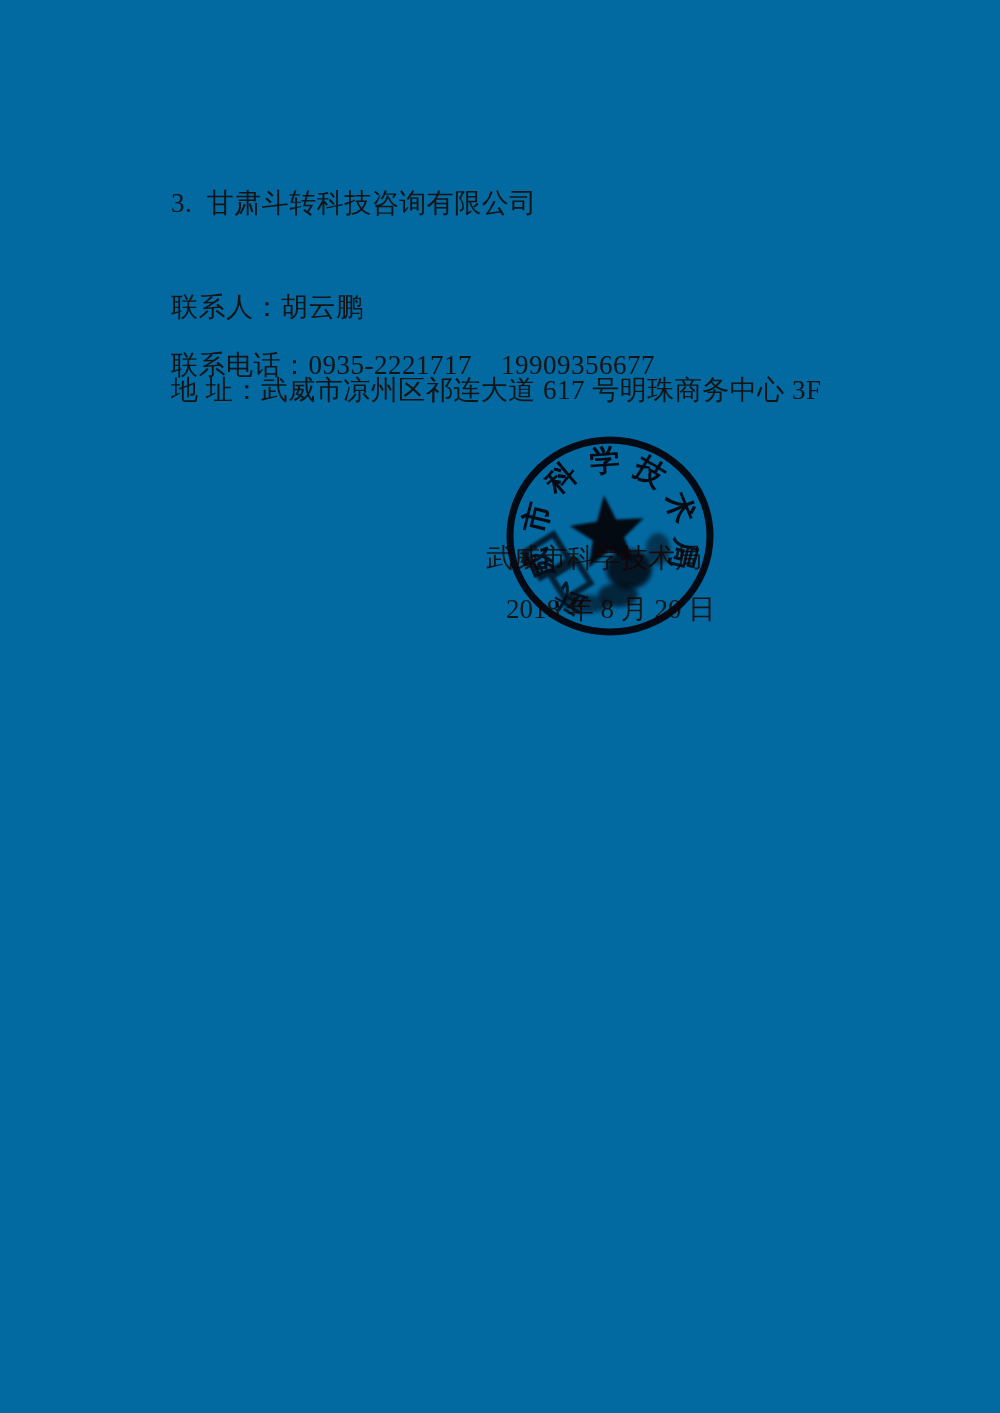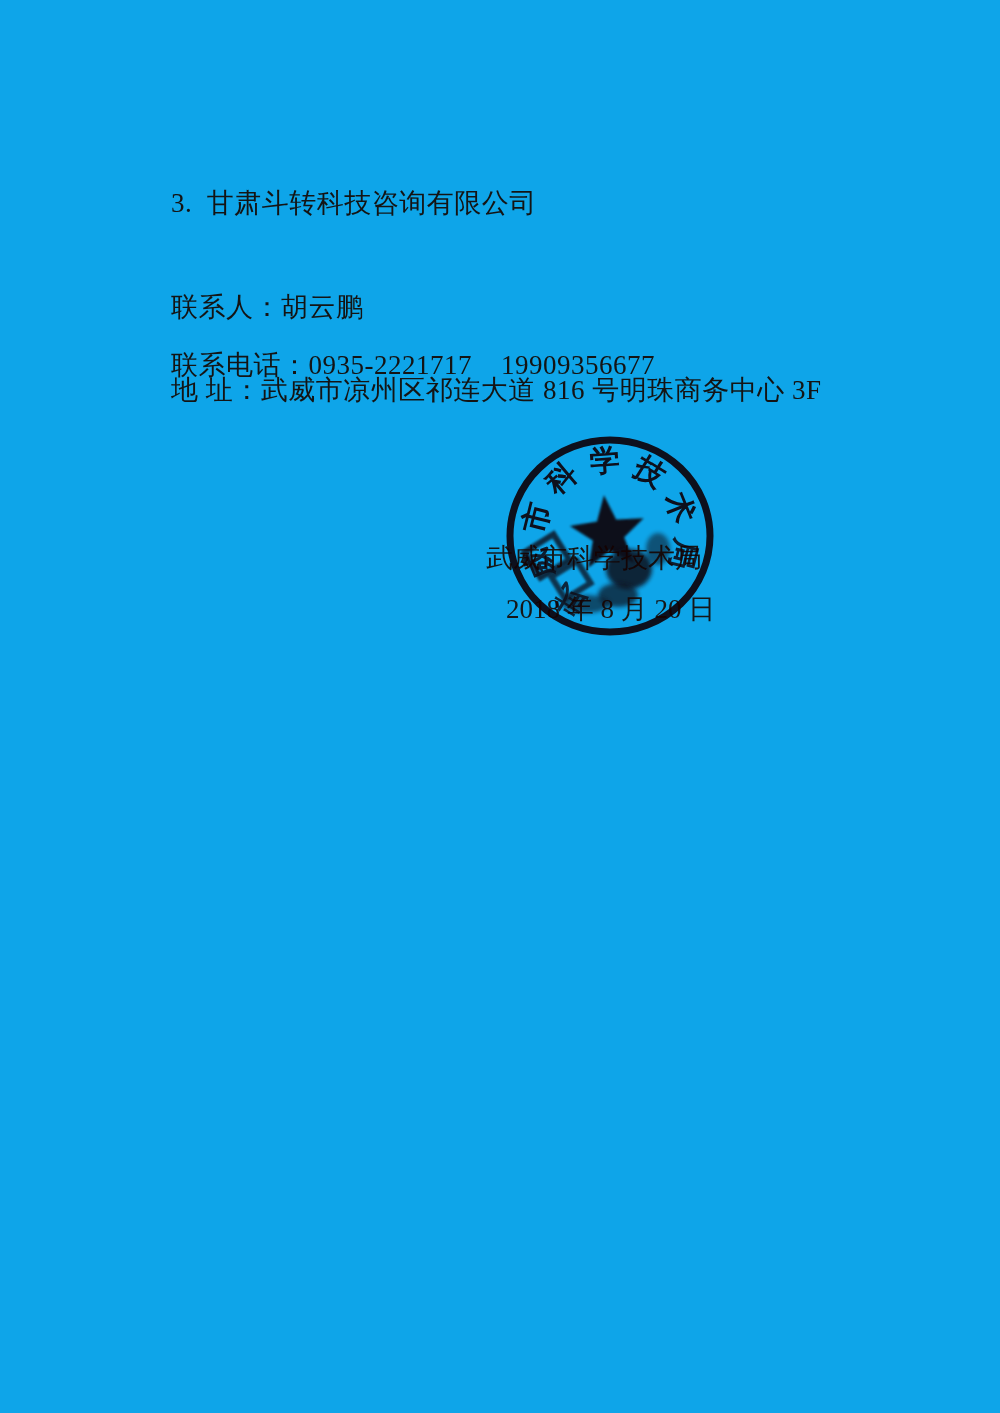--- a/index.html
+++ b/index.html
@@ -1,21 +1,21 @@
 <!DOCTYPE html>
 <html><head>
 <meta charset="utf-8">
 <style>
   html, body { margin: 0; padding: 0; background: #888; }
   .page {
     position: relative;
     width: 1000px;
     height: 1413px;
     margin: 0 auto;
-    background: #0ea5e9;
+    background: #0369a1;
     font-family: "Liberation Serif", "DejaVu Serif", serif;
     overflow: hidden;
     text-align: center;
   }
   .doc-line {
     position: absolute;
     left: 171px;
     font-size: 27px;
     line-height: 30px;
     color: #141414;
@@ -57,21 +57,21 @@
 <body>
 
 <div class="page">
 
   <div class="doc-line line-company">3.  甘肃斗转科技咨询有限公司</div>
 
   <div class="doc-line line-contact">联系人：胡云鹏</div>
 
   <div class="doc-line line-phone">联系电话：0935-2221717    19909356677</div>
 
-  <div class="doc-line line-address">地 址：武威市凉州区祁连大道 816 号明珠商务中心 3F</div>
+  <div class="doc-line line-address">地 址：武威市凉州区祁连大道 617 号明珠商务中心 3F</div>
 
   <div class="sig-text sig-issuer">武威市科学技术局</div>
 
   <div class="sig-text sig-date">2018 年 8 月 20 日</div>
 
   <svg class="seal-svg" width="224" height="216" viewBox="0 0 224 216">
     <defs>
       <filter id="smudge-blur" x="-50%" y="-50%" width="200%" height="200%">
         <feGaussianBlur stdDeviation="2.2"></feGaussianBlur>
       </filter>

